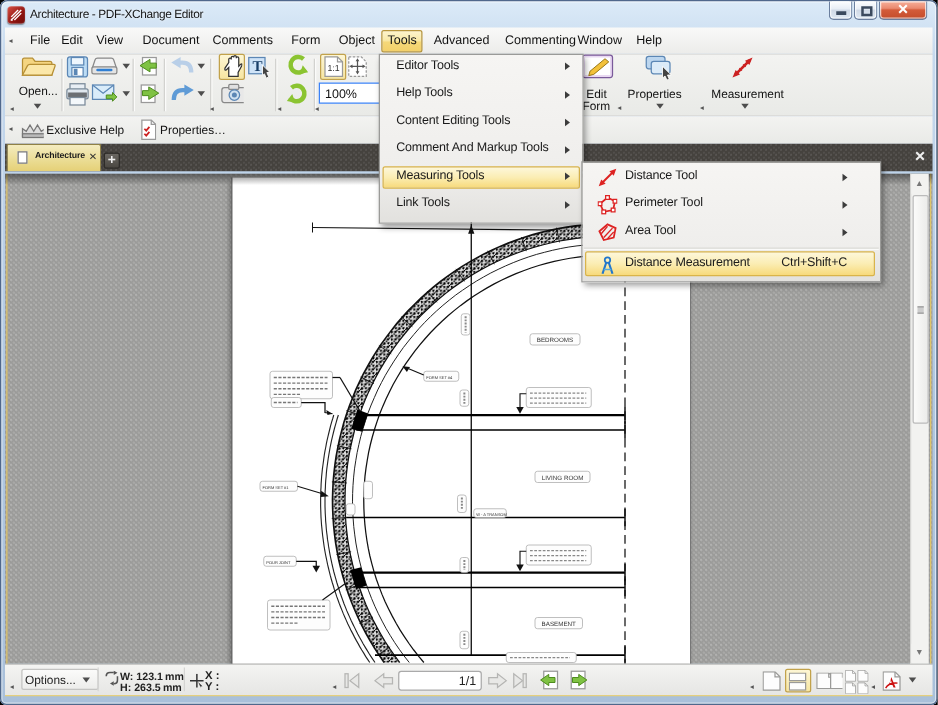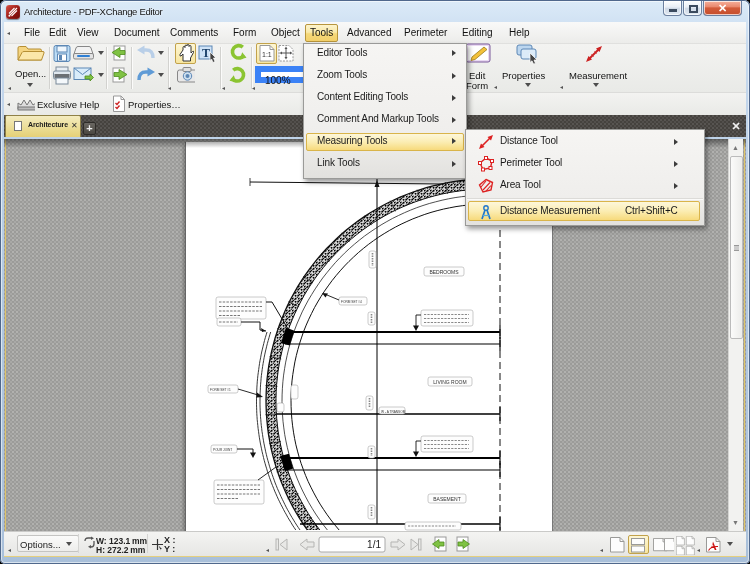--- a/index.html
+++ b/index.html
@@ -70,22 +70,22 @@
 <div class="capbtn" id="btnclose" style="left:703px;width:39px;font-size:11px;line-height:14px">✕</div>
 <div id="menubar"></div>
 <span class="mi" style="left:24px;top:27px">File</span>
 <span class="mi" style="left:49px;top:27px">Edit</span>
 <span class="mi" style="left:77px;top:27px">View</span>
 <span class="mi" style="left:114px;top:27px">Document</span>
 <span class="mi" style="left:170px;top:27px">Comments</span>
 <span class="mi" style="left:233px;top:27px">Form</span>
 <span class="mi" style="left:271px;top:27px">Object</span>
 <span class="mi" style="left:347px;top:27px">Advanced</span>
-<span class="mi" style="left:404px;top:27px">Perimeter</span>
-<span class="mi" style="left:462px;top:27px">Editing</span>
+<span class="mi" style="left:404px;top:27px">Commenting</span>
+<span class="mi" style="left:462px;top:27px">Window</span>
 <span class="mi" style="left:509px;top:27px">Help</span>
 <div id="toolshl"></div>
 <span class="mi" style="left:310px;top:27px">Tools</span>
 <div class="grip" style="left:7px;top:30px">◂</div>
 <div id="toolbar"></div>
 <div class="grip" style="left:8px;top:85px">◂</div>
 <svg class="abs" style="left:16px;top:44px" width="30" height="19" viewBox="0 0 30 19">
     <path d="M2 16 L2 4 Q2 2.5 3.5 2.5 L10 2.5 L12 5 L24 5 Q25.5 5 25.5 6.5 L25.5 16 Z" fill="#f5d581" stroke="#b68f34"></path>
     <path d="M2 16 L6 8.5 Q6.5 7.5 8 7.5 L27 7.5 Q28.5 7.5 28 9 L25.5 16 Z" fill="#fbe7a9" stroke="#b68f34"></path>
   </svg>
@@ -166,21 +166,21 @@
 <svg class="abs" style="left:258px;top:44px" width="17" height="19" viewBox="0 0 17 19">
     <path d="M2 1.5 L12 1.5 L16 5.5 L16 17 L2 17 Z" fill="#fff" stroke="#999"></path>
     <path d="M12 1.5 L12 5.5 L16 5.5" fill="none" stroke="#999"></path>
     <text x="4" y="13" font-size="7" fill="#333">1:1</text>
   </svg>
 <svg class="abs" style="left:277px;top:44px" width="20" height="19" viewBox="0 0 20 19">
     <path d="M2 1.5 L12 1.5 L16 5.5 L16 17 L2 17 Z" fill="#fff" stroke="#999" stroke-dasharray="2 1.2"></path>
     <path d="M9 4 L9 14 M4 9 L14 9" stroke="#555"></path>
     <path d="M9 2.5 L7.5 5 L10.5 5 Z M9 15.5 L7.5 13 L10.5 13 Z M2.5 9 L5 7.5 L5 10.5 Z M15.5 9 L13 7.5 L13 10.5 Z" fill="#555"></path>
   </svg>
-<div style="position:absolute;left:255px;top:66px;width:68px;height:17px;background:#fff;border:6px solid #3b82f6;font-size:10px;color:#111;padding:2.5px 0 0 4px">100%</div>
+<div style="position:absolute;left:255px;top:66px;width:68px;height:17px;background:#fff;border:1px solid #3b82f6;font-size:10px;color:#111;padding:2.5px 0 0 4px">100%</div>
 <svg class="abs" style="left:466px;top:43px" width="26" height="21" viewBox="0 0 26 21">
     <rect x="0" y="1" width="24" height="18" rx="2" fill="#e9d9f2" stroke="#7a5a9a"></rect>
     <rect x="2" y="3" width="20" height="14" fill="#fff"></rect>
     <path d="M6 14 L18 4 L21 6.5 L9 16.5 L5 17.5 Z" fill="#f3c13a" stroke="#9a7a1a" stroke-width="0.8"></path>
   </svg>
 <div class="tbtxt" style="left:469px;top:70px">Edit</div>
 <div class="tbtxt" style="left:466px;top:80px">Form</div>
 <div class="grip" style="left:168px;top:85px">◂</div>
 <div class="grip" style="left:222px;top:85px">◂</div>
 <div class="grip" style="left:252px;top:85px">◂</div>
@@ -356,21 +356,21 @@
 <div style="position:absolute;left:17px;top:535px;width:62px;height:17px;border:1px solid #c4c4c2;border-radius:2px;background:linear-gradient(180deg,#fbfbfa,#ededeb)"></div>
 <div class="sbtxt" style="left:20px;top:539px;font-weight:normal;font-size:9.5px">Options...</div>
 <div class="ddown" style="left:66px;top:542px"></div>
 <div style="position:absolute;left:78px;top:534px;height:19px;width:1px;background:#d5d5d3"></div>
 <svg class="abs" style="left:83px;top:536px" width="12" height="13" viewBox="0 0 12 13">
     <path d="M2 5 Q2 2 5 2 L8 2 M8 11 Q11 11 11 8 L11 5" fill="none" stroke="#555" stroke-width="1.3"></path>
     <path d="M8 0.5 L8 4 L11 2.2 Z" fill="#555"></path>
     <path d="M8 9 L8 12.5 L5 10.8 Z" fill="#555"></path>
   </svg>
 <div class="sbtxt" style="left:96px;top:536px;font-size:8.5px">W: 123.1 mm</div>
-<div class="sbtxt" style="left:96px;top:545px;font-size:8.5px">H: 272.2 mm</div>
+<div class="sbtxt" style="left:96px;top:545px;font-size:8.5px">H: 263.5 mm</div>
 <div style="position:absolute;left:147px;top:534px;height:19px;width:1px;background:#d5d5d3"></div>
 <svg class="abs" style="left:152px;top:539px" width="11" height="13" viewBox="0 0 11 13">
     <path d="M5.5 0 L5.5 11 M0 5.5 L11 5.5" stroke="#333" stroke-width="1.2"></path>
     <path d="M6.5 6.5 L10 10 L8 10.2 L9 12 Z" fill="#333"></path>
   </svg>
 <div class="sbtxt" style="left:164px;top:535px">X :</div>
 <div class="sbtxt" style="left:164px;top:544px">Y :</div>
 <div class="grip" style="left:266px;top:547px">◂</div>
 <svg class="abs" style="left:274px;top:536px" width="210" height="17" viewBox="0 0 210 17">
     <rect class="navarrow" x="2" y="3" width="2.5" height="11"></rect>
@@ -434,21 +434,21 @@
     <path d="M10 0.5 L10 4.5 L14 4.5" fill="none" stroke="#9a9a98"></path>
     <path d="M7 4.5 L10.5 13 L8.8 13 L8 11 L5 11 L6.5 7 Z M5.8 9.5 L7.6 9.5 L6.7 7.2 Z" fill="#cc1111"></path>
     <path d="M2.5 13.5 Q5 9 12 9.5" fill="none" stroke="#cc1111" stroke-width="1.1"></path>
   </svg>
 <div class="ddown" style="left:727px;top:542px"></div>
 <div id="sbyellow"></div>
 <div class="menu" style="left:303px;top:43px;width:164px;height:136px"></div>
 <div class="hlrow" style="left:306px;top:132.5px;width:158px;height:18px"></div>
 <div class="mtxt" style="left:317px;top:46.5px">Editor Tools</div>
 <div class="marrow" style="left:452px;top:50.0px"></div>
-<div class="mtxt" style="left:317px;top:69px">Zoom Tools</div>
+<div class="mtxt" style="left:317px;top:69px">Help Tools</div>
 <div class="marrow" style="left:452px;top:72.5px"></div>
 <div class="mtxt" style="left:317px;top:91px">Content Editing Tools</div>
 <div class="marrow" style="left:452px;top:94.5px"></div>
 <div class="mtxt" style="left:317px;top:113px">Comment And Markup Tools</div>
 <div class="marrow" style="left:452px;top:116.5px"></div>
 <div class="mtxt" style="left:317px;top:134.5px">Measuring Tools</div>
 <div class="marrow" style="left:452px;top:138.0px"></div>
 <div class="mtxt" style="left:317px;top:157px">Link Tools</div>
 <div class="marrow" style="left:452px;top:160.5px"></div>
 <div class="menu" style="left:465px;top:129px;width:240px;height:97px"></div>

